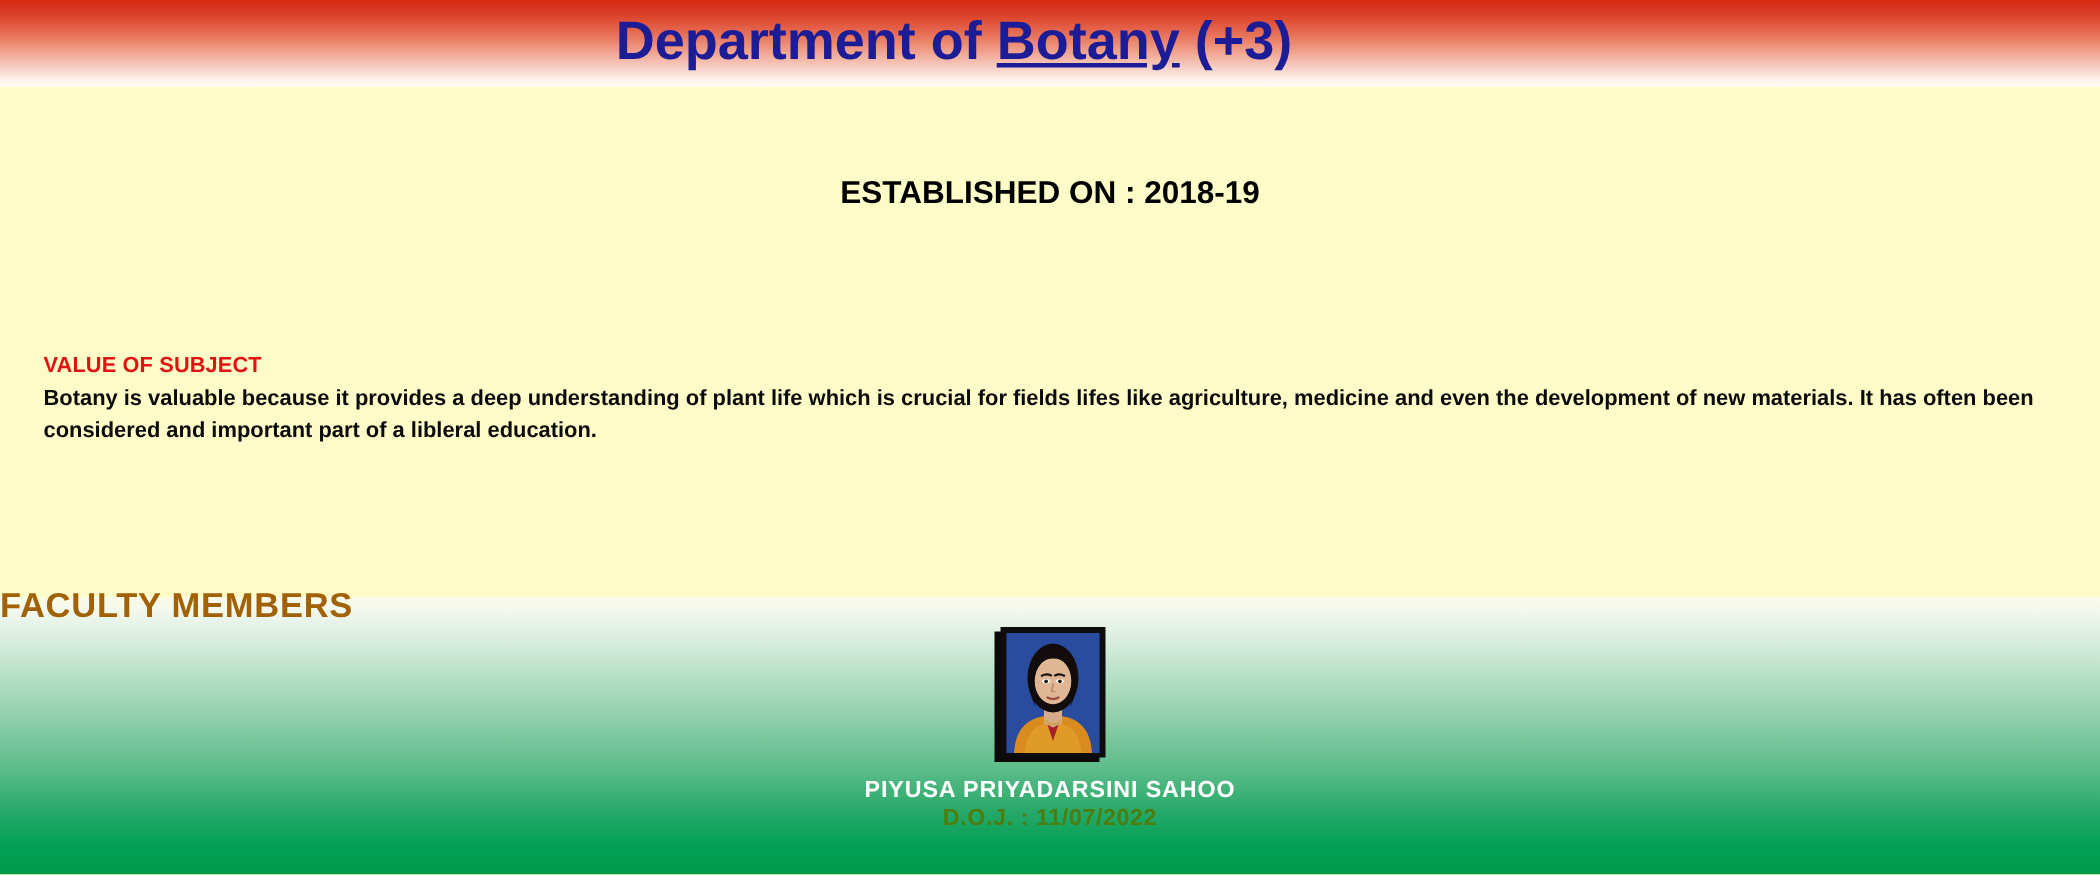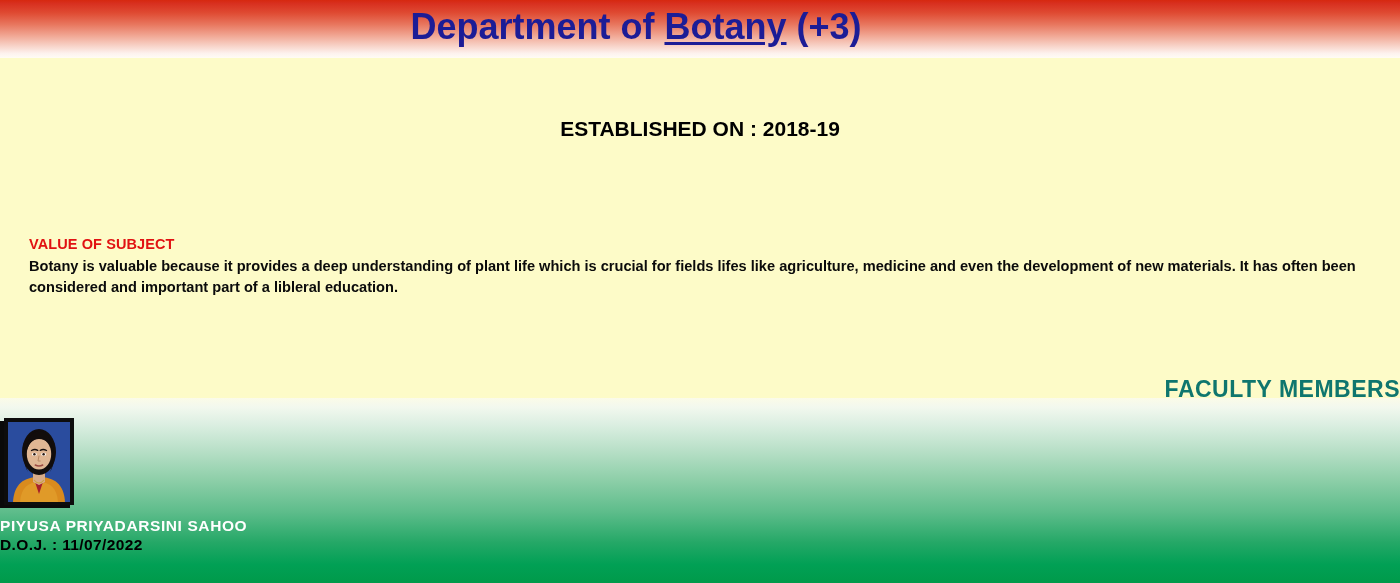--- a/index.html
+++ b/index.html
@@ -104,36 +104,37 @@
     font-size:14.6px;
     font-weight:bold;
     color:#0b0b0b;
     line-height:21px;
     margin-top:3px;
   }
 
   
   .faculty-head {
     position:absolute;
-    left:0; top:376px;
-    width:1400px;
-    text-align:right;
+    left:0; top:390px;
+    width:1400px;
+    text-align:left;
     font-size:23px;
     font-weight:bold;
-    color:#0f766e;
+    color:#a16207;
     letter-spacing:0.5px;
     z-index:6;
     white-space:nowrap;
   }
 
   
   .faculty-card {
     position:absolute;
     left:0; top:418px;
     width:1400px;
+    text-align:center;
     z-index:6;
   }
 
   .photo-wrap {
     position:relative;
     display:inline-block;
     width:74px;
     height:90px;
   }
   .photo-shadow {
@@ -161,21 +162,21 @@
     font-weight:bold;
     color:#ffffff;
     letter-spacing:0.6px;
     line-height:19px;
     margin-top:4px;
     white-space:nowrap;
   }
   .doj-line {
     font-size:15.5px;
     font-weight:bold;
-    color:#000000;
+    color:#4d7c0f;
     letter-spacing:0.4px;
     line-height:19px;
     white-space:nowrap;
   }
 </style>
 </head>
 <body>
 
 <div id="page">
 

